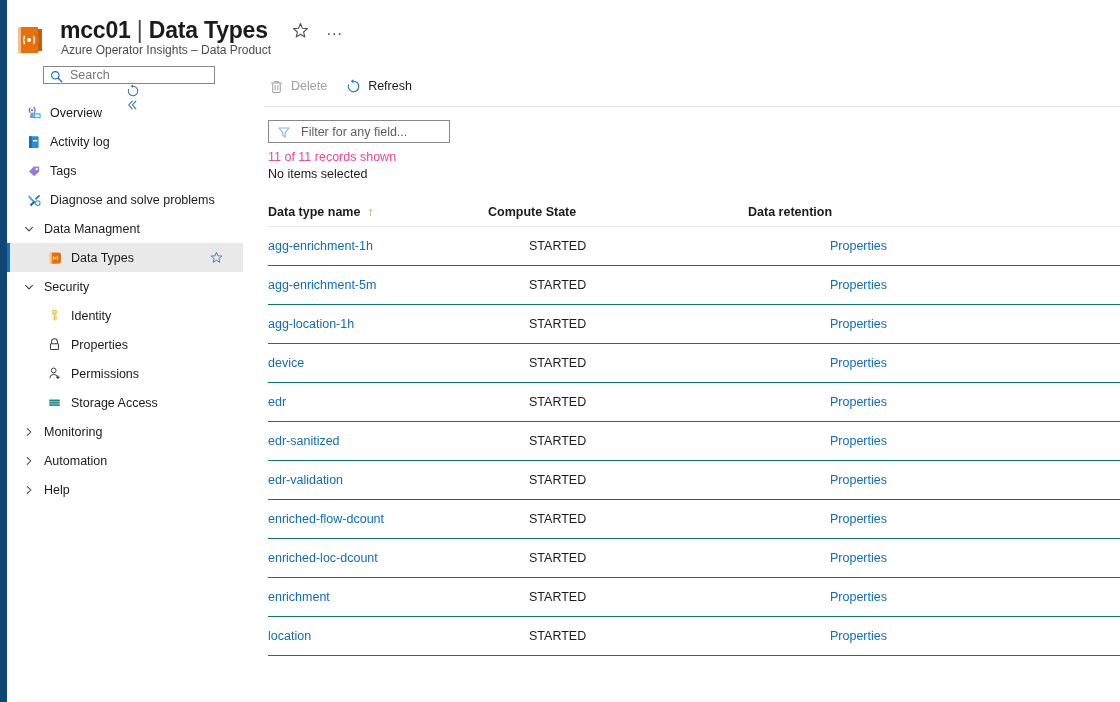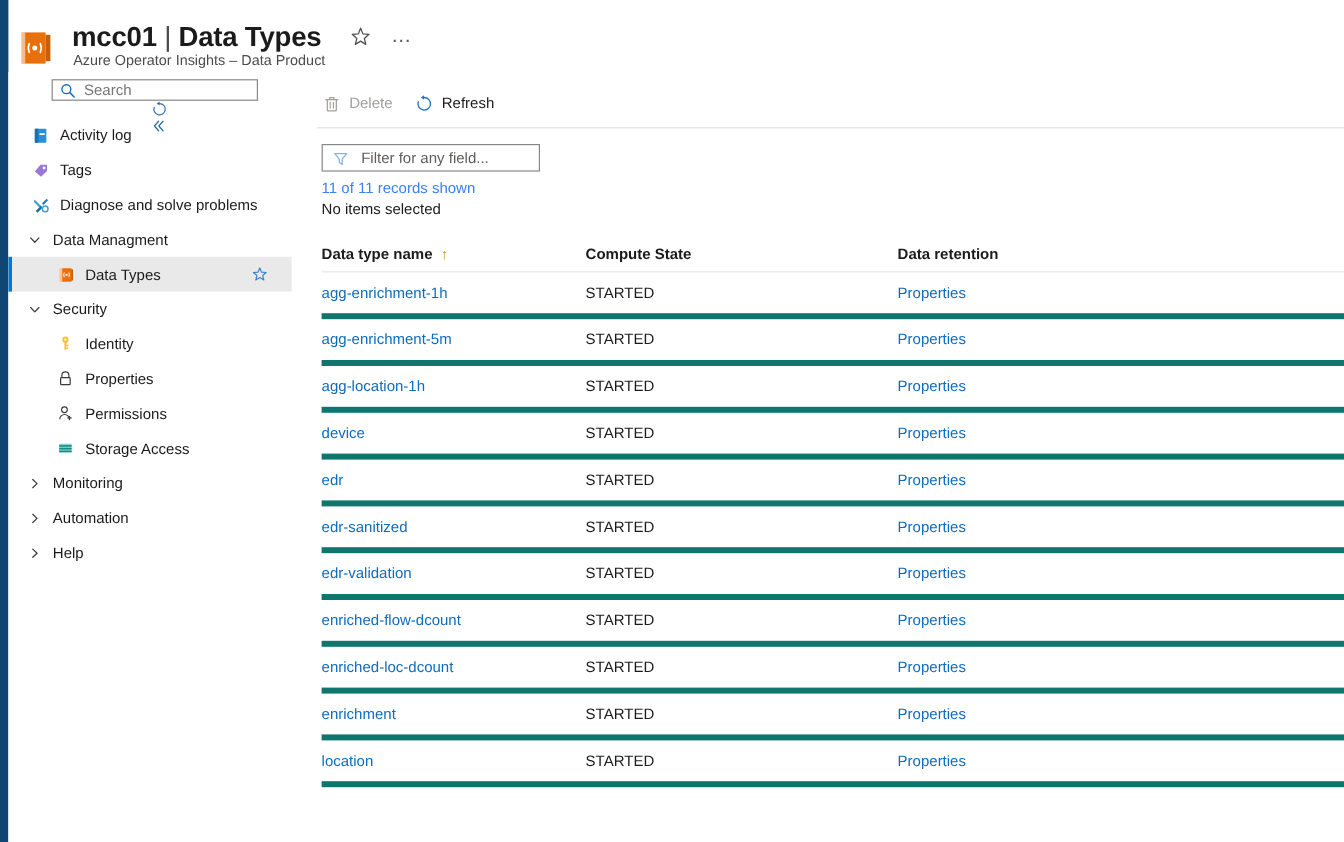--- a/index.html
+++ b/index.html
@@ -196,21 +196,21 @@
     font-family: "Liberation Sans", sans-serif;
     font-size: 12.5px;
     color: #323130;
     margin-left: 8px;
     width: 144px;
     background: transparent;
   }
   .filter-box input::placeholder { color: #605e5c; opacity: 1; }
   .records-line {
     margin-top: 6px;
-    font-size: 12.5px; color: #3b82f6;
+    font-size: 12.5px; color: #ec4899;
     line-height: 17px;
   }
   .selected-line {
     font-size: 12.5px; color: #1b1b1b;
     line-height: 17px;
   }
 
   
   .grid {
     position: absolute; left: 10px; top: 138px;
@@ -230,21 +230,22 @@
   }
   .th-sort {
     margin-left: 7px;
     color: #c98a3b;
     font-size: 12px;
     line-height: 12px;
   }
   .grid-row {
     display: flex; align-items: center;
     height: 39px;
-    border-bottom: 5px solid #0f766e;
+    border-bottom: 1px solid #0f766e;
+    gap: 41px;
   }
   .grid-row .td {
     font-size: 12.5px;
     color: #1b1b1b;
   }
   .col-name  { width: 220px; flex: 0 0 220px; }
   .col-state { width: 222px; flex: 0 0 222px; }
   .col-ret   { width: 200px; flex: 0 0 200px; margin-left: 38px; }
   .lnk {
     color: #0f6cbd;
@@ -303,20 +304,32 @@
       </div>
       <div class="nav-btn collapse">
         <svg viewBox="0 0 16 16" width="14" height="14">
           <path d="M8.2 3.5 L4.2 8 L8.2 12.5 M12.4 3.5 L8.4 8 L12.4 12.5" fill="none" stroke="#2f6fa8" stroke-width="1.25" stroke-linecap="round" stroke-linejoin="round"></path>
         </svg>
       </div>
     </div>
 
     <div class="nav-list">
 
+      <div class="nav-item">
+        <span class="ico">
+          <svg viewBox="0 0 17 17" width="16" height="16">
+            <path d="M4.3 3.2 q-1.8 2.4 0 4.8 M8.5 2.2 q2.4 3.2 0 6.4" fill="none" stroke="#5b5fc7" stroke-width="1.1" stroke-linecap="round"></path>
+            <circle cx="6.4" cy="5.6" r="1.1" fill="#5b5fc7"></circle>
+            <path d="M5 8.2 L4 13.8 L8.6 13.8 L7.8 8.2 Z" fill="#8e8ccd"></path>
+            <rect x="8.5" y="8.8" width="7" height="5.4" rx="0.6" fill="#32b0e7"></rect>
+            <rect x="9.6" y="10" width="4.8" height="3" fill="#ffffff" opacity="0.85"></rect>
+          </svg>
+        </span>
+        <span class="lbl">Overview</span>
+      </div>
 
       <div class="nav-item">
         <span class="ico">
           <svg viewBox="0 0 17 17" width="16" height="16">
             <rect x="3.2" y="2.4" width="10.2" height="12.4" rx="0.8" fill="#2a8fd4"></rect>
             <rect x="3.2" y="2.4" width="3" height="12.4" fill="#1c6fae"></rect>
             <rect x="7.4" y="6.4" width="4.6" height="1.5" fill="#ffffff"></rect>
           </svg>
         </span>
         <span class="lbl">Activity log</span>

